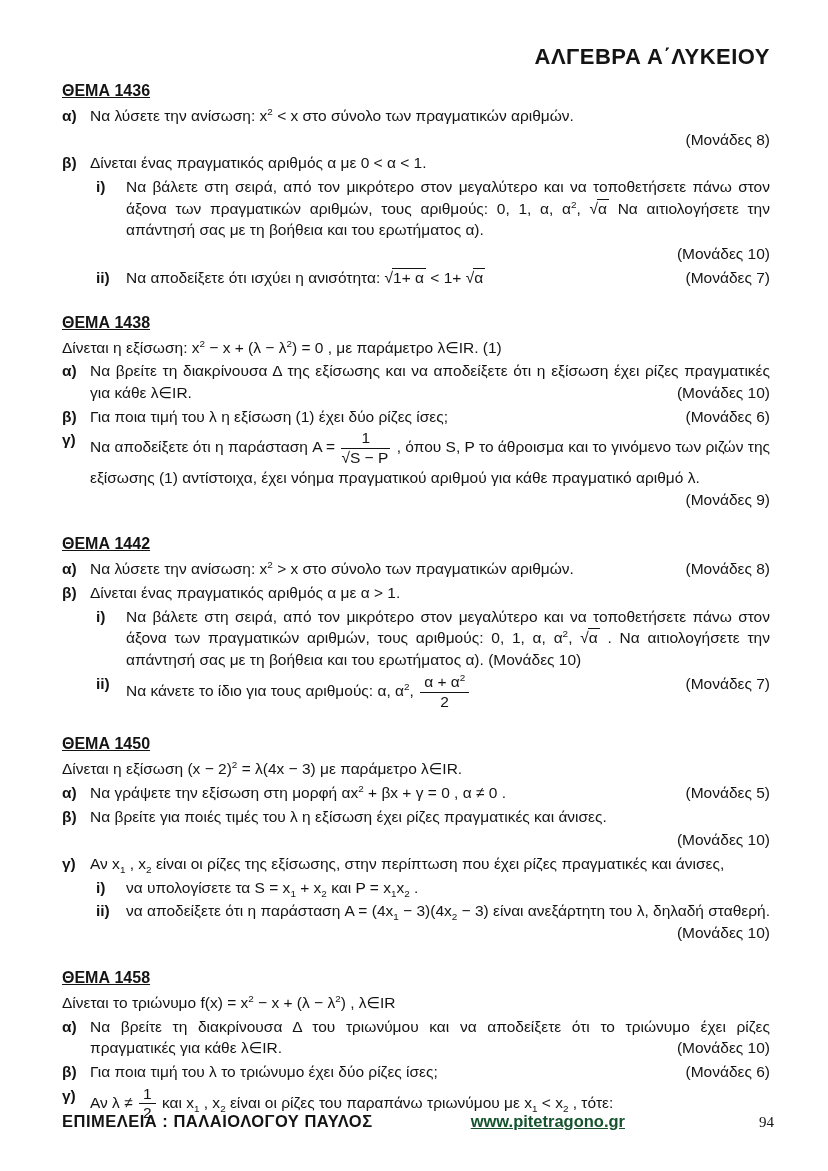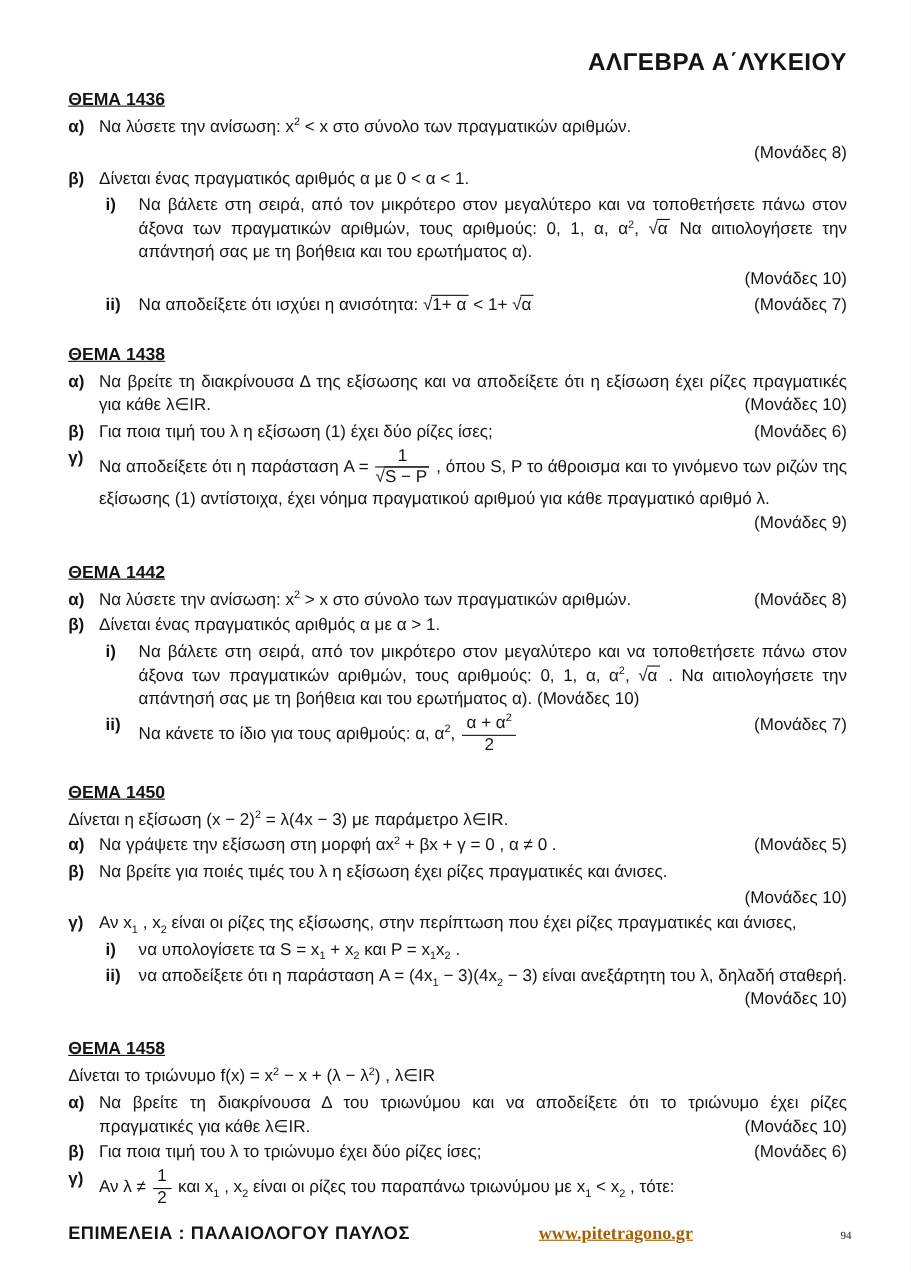--- a/index.html
+++ b/index.html
@@ -24,21 +24,21 @@
   sub { font-size:64%; line-height:0; vertical-align:sub; }
   .frac { display:inline-block; vertical-align:middle; text-align:center; line-height:1.15; margin:0 2px; }
   .frac .fn { display:block; border-bottom:1.4px solid #141414; padding:0 4px 1px; }
   .frac .fd { display:block; padding-top:0; }
   .sqrt { white-space:nowrap; }
   .sqrt .rad { margin-right:-1px; }
   .sqrt .ov { border-top:1.4px solid #141414; padding:0 2px 0 1px; }
   .footer { position:absolute; left:62px; right:54px; bottom:40px; display:flex; align-items:baseline; font-weight:bold; font-size:16.5px;gap:42px; }
   .footer .editor { flex:1; letter-spacing:0.5px; }
   .footer .url { text-decoration:underline; margin-right:92px; cursor:pointer; }
-  .footer .pagenum { font-family:"Liberation Serif", serif; font-weight:normal; font-size:10px; }
+  .footer .pagenum { font-family:"Liberation Serif", serif; font-weight:normal; font-size:15px; }
 </style>
 </head>
 <body>
 
 <div class="page">
   <div class="content">
     <div class="doc-title">ΑΛΓΕΒΡΑ Α΄ΛΥΚΕΙΟΥ</div>
     <div>
   <div class="section">
     <div class="sec-title">ΘΕΜΑ 1436</div>
@@ -77,20 +77,25 @@
     <span class="lbl">ii)</span>
     <div class="txt">Να αποδείξετε ότι ισχύει η ανισότητα: <span class="sqrt"><span class="rad">√</span><span class="ov">1+ α</span></span> &lt; 1+ <span class="sqrt"><span class="rad">√</span><span class="ov">α</span></span><span class="pts">(Μονάδες 7)</span></div>
 
   </div>
 </div>
   </div>
 
   <div class="section">
     <div class="sec-title">ΘΕΜΑ 1438</div>
     <div>
+  <div class="row">
+
+    <div class="txt">Δίνεται η εξίσωση: x<sup>2</sup> − x + (λ − λ<sup>2</sup>) = 0 , με παράμετρο λ∈IR. (1)</div>
+
+  </div>
 
   <div class="row">
     <span class="lbl">α)</span>
     <div class="txt">Να βρείτε τη διακρίνουσα Δ της εξίσωσης και να αποδείξετε ότι η εξίσωση έχει ρίζες πραγματικές για κάθε λ∈IR.<span class="pts">(Μονάδες 10)</span></div>
 
   </div>
 
   <div class="row">
     <span class="lbl">β)</span>
     <div class="txt">Για ποια τιμή του λ η εξίσωση (1) έχει δύο ρίζες ίσες;<span class="pts">(Μονάδες 6)</span></div>
@@ -207,16 +212,16 @@
     <div class="txt">Αν λ ≠ <span class="frac"><span class="fn">1</span><span class="fd">2</span></span> και x<sub>1</sub> , x<sub>2</sub> είναι οι ρίζες του παραπάνω τριωνύμου με x<sub>1</sub> &lt; x<sub>2</sub> , τότε:</div>
 
   </div>
 </div>
   </div>
 </div>
   </div>
 
   <div class="footer">
     <span class="editor">ΕΠΙΜΕΛΕΙΑ : ΠΑΛΑΙΟΛΟΓΟΥ ΠΑΥΛΟΣ</span>
-    <span class="url" style="color: #a16207; font-family: Liberation Serif, serif;">www.pitetragono.gr</span>
+    <span class="url" style="color: #14532d;">www.pitetragono.gr</span>
     <span class="pagenum">94</span>
   </div>
 </div>
 
 </body></html>

